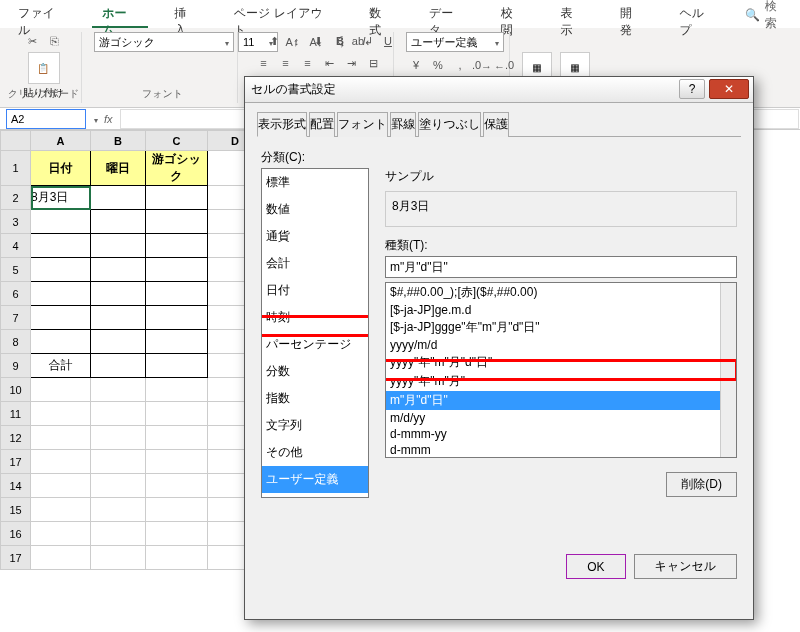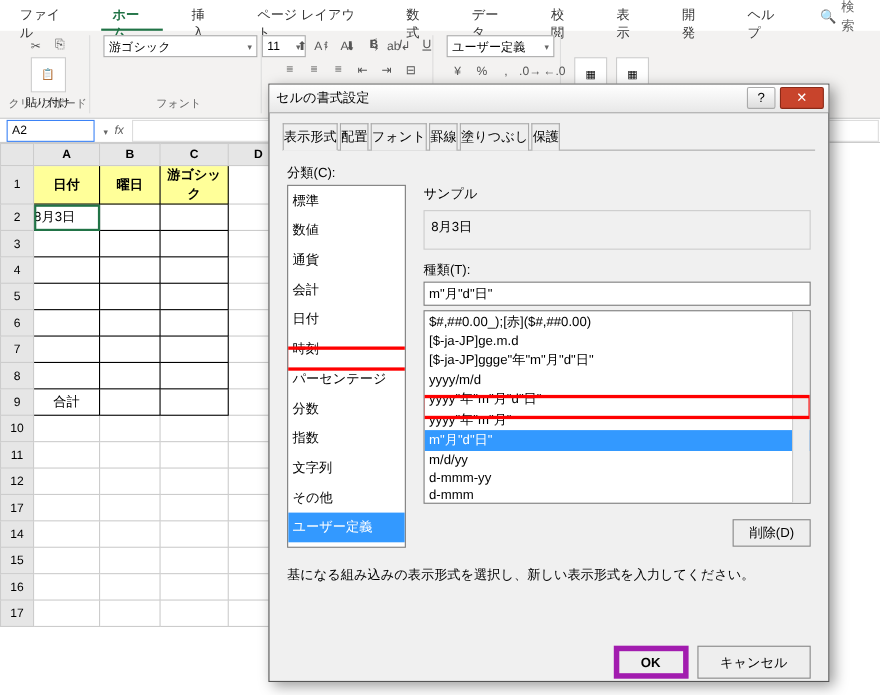--- a/index.html
+++ b/index.html
@@ -56,21 +56,21 @@
 .type-input { width: 100%; height: 22px; border: 1px solid #7a7a7a; padding: 2px 4px; background: #fff; font-size: 12px; margin-bottom: 4px; }
 .type-list { width: 100%; height: 176px; border: 1px solid #7a7a7a; background: #fff; overflow: hidden; font-size: 12px; position: relative; }
 .type-item { padding: 1px 4px; white-space: nowrap; }
 .type-item.sel { background: #3399ff; color: #fff; }
 .red-box2 { position: absolute; top: 76px; left: -3px; width: 355px; height: 22px; border: 3px solid #ff0000; pointer-events: none; }
 .scroll-fake { position: absolute; right: 0; top: 0; bottom: 0; width: 16px; background: #eee; border-left: 1px solid #ccc; }
 .del-btn { align-self: flex-end; margin-top: 14px; padding: 3px 14px; border: 1px solid #888; background: #eee; font-size: 12px; }
 .hint { margin-top: 16px; font-size: 12px; }
 .dlg-buttons { display: flex; gap: 8px; justify-content: flex-end; margin-top: 56px; }
 .dlg-btn { padding: 3px 20px; border: 1px solid #888; background: #eee; font-size: 12px; }
-.dlg-btn.default { border: 5px solid #a21caf; font-weight: bold; }
+.dlg-btn.default { border: 1px solid #a21caf; }
 .caret::after { content: "▾"; font-size: 8px; color: #666; margin-left: 2px; }
 </style>
 </head>
 <body>
 
 <div class="ribbon-tabs">
   <div class="ribbon-tab">ファイル</div>
   <div class="ribbon-tab active">ホーム</div>
   <div class="ribbon-tab">挿入</div>
   <div class="ribbon-tab">ページ レイアウト</div>
@@ -355,20 +355,19 @@
             <div class="type-item">m/d/yy</div>
             <div class="type-item">d-mmm-yy</div>
             <div class="type-item">d-mmm</div>
 
             <div class="scroll-fake"></div>
             <div class="red-box2"></div>
           </div>
           <button class="del-btn">削除(D)</button>
         </div>
       </div>
-      <div class="hint">基になる組み込みの表示形式を選択し、新しい表示形式を入力してください。</div>
       <div class="dlg-buttons">
         <button class="dlg-btn default">OK</button>
         <button class="dlg-btn">キャンセル</button>
       </div>
     </div>
   </div>
 </div>
 
 </body></html>

